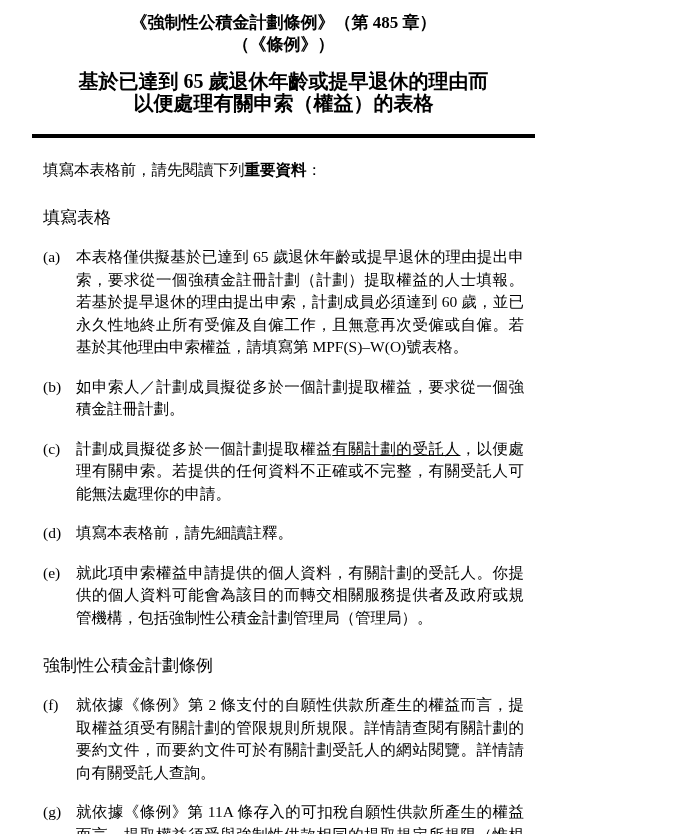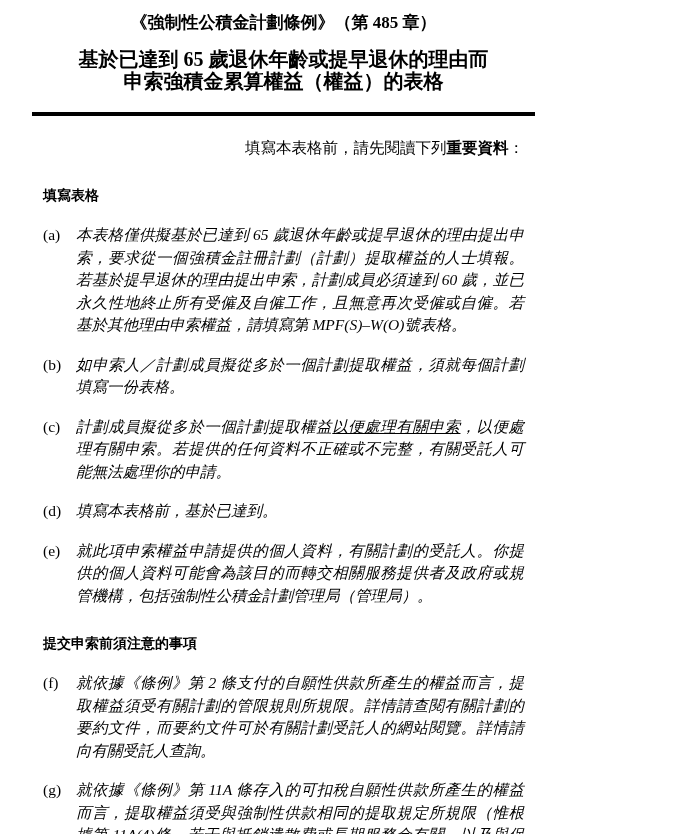--- a/index.html
+++ b/index.html
@@ -29,98 +29,98 @@
     font-size: 20px;
     line-height: 22px;
     margin-top: 14px;
   }
   .rule {
     height: 4px;
     background: #000000;
     margin: 20px -11px 0 -11px;
   }
   .intro {
-    text-align: right;
+    text-align: left;
     font-size: 15.5px;
     line-height: 22px;
     margin-top: 21px;
   }
   .intro .em { font-weight: bold; }
   .section-heading {
-    font-weight: bold;
-    font-size: 14px;
+    font-weight: normal;
+    font-size: 17px;
     line-height: 22px;
     margin-top: 26px;
   }
   .item {
     display: flex;
     margin-top: 17px;
     font-size: 15.5px;
     line-height: 22.5px;
   }
   .item-label {
     width: 33px;
     flex: none;
   }
   .item-text {
     flex: 1;
     text-align: justify;
     text-justify: inter-ideograph;
-    font-style: italic;
   }
   .underlined { text-decoration: underline; }
 </style>
 </head>
 <body>
 
 <div class="page">
 
   <div class="doc-header">
     <div>《強制性公積金計劃條例》（第 485 章）</div>
+    <div>（《條例》）</div>
   </div>
 
   <div class="form-title">
     <div>基於已達到 65 歲退休年齡或提早退休的理由而</div>
-    <div>申索強積金累算權益（權益）的表格</div>
+    <div>以便處理有關申索（權益）的表格</div>
   </div>
 
   <div class="rule"></div>
 
   <div class="intro">
     <span>填寫本表格前，請先閱讀下列</span><span class="em">重要資料</span><span>：</span>
   </div>
 
   <div class="section-heading">填寫表格</div>
 
   <div class="item">
     <div class="item-label">(a)</div>
     <div class="item-text">本表格僅供擬基於已達到 65 歲退休年齡或提早退休的理由提出申索，要求從一個強積金註冊計劃（計劃）提取權益的人士填報。若基於提早退休的理由提出申索，計劃成員必須達到 60 歲，並已永久性地終止所有受僱及自僱工作，且無意再次受僱或自僱。若基於其他理由申索權益，請填寫第 MPF(S)–W(O)號表格。</div>
   </div>
 
   <div class="item">
     <div class="item-label">(b)</div>
-    <div class="item-text">如申索人／計劃成員擬從多於一個計劃提取權益，須就每個計劃填寫一份表格。</div>
+    <div class="item-text">如申索人／計劃成員擬從多於一個計劃提取權益，要求從一個強積金註冊計劃。</div>
   </div>
 
   <div class="item">
     <div class="item-label">(c)</div>
-    <div class="item-text"><span>計劃成員擬從多於一個計劃提取權益</span><span class="underlined">以便處理有關申索</span><span>，以便處理有關申索。若提供的任何資料不正確或不完整，有關受託人可能無法處理你的申請。</span></div>
+    <div class="item-text"><span>計劃成員擬從多於一個計劃提取權益</span><span class="underlined">有關計劃的受託人</span><span>，以便處理有關申索。若提供的任何資料不正確或不完整，有關受託人可能無法處理你的申請。</span></div>
   </div>
 
   <div class="item">
     <div class="item-label">(d)</div>
-    <div class="item-text">填寫本表格前，基於已達到。</div>
+    <div class="item-text">填寫本表格前，請先細讀註釋。</div>
   </div>
 
   <div class="item">
     <div class="item-label">(e)</div>
     <div class="item-text">就此項申索權益申請提供的個人資料，有關計劃的受託人。你提供的個人資料可能會為該目的而轉交相關服務提供者及政府或規管機構，包括強制性公積金計劃管理局（管理局）。</div>
   </div>
 
-  <div class="section-heading">提交申索前須注意的事項</div>
+  <div class="section-heading">強制性公積金計劃條例</div>
 
   <div class="item">
     <div class="item-label">(f)</div>
     <div class="item-text">就依據《條例》第 2 條支付的自願性供款所產生的權益而言，提取權益須受有關計劃的管限規則所規限。詳情請查閱有關計劃的要約文件，而要約文件可於有關計劃受託人的網站閱覽。詳情請向有關受託人查詢。</div>
   </div>
 
   <div class="item">
     <div class="item-label">(g)</div>
     <div class="item-text">就依據《條例》第 11A 條存入的可扣稅自願性供款所產生的權益而言，提取權益須受與強制性供款相同的提取規定所規限（惟根據第 11A(4)條，若干與抵銷遣散費或長期服務金有關，以及與保障債權人及其他人士的權益有關的條文並不適用）。</div>
   </div>

